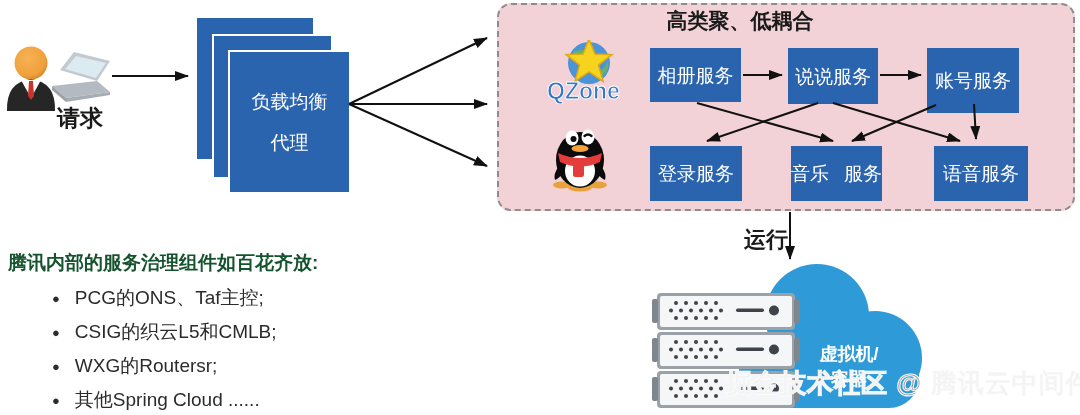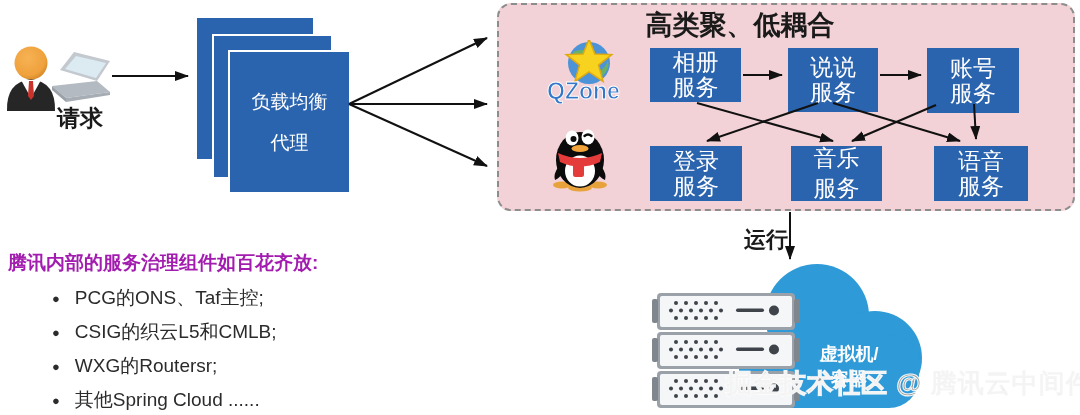--- a/index.html
+++ b/index.html
@@ -15,47 +15,47 @@
   
   .lb-rect{background:#2A63AE;position:absolute;}
   #lb-back{left:197px;top:18px;width:116px;height:141px;z-index:1;}
   #lb-mid{left:212px;top:34px;width:117px;height:141px;z-index:2;border:2px solid #fff;}
   #lb-front{left:228px;top:50px;width:119px;height:140px;z-index:3;border:2px solid #fff;
     display:flex;flex-direction:column;align-items:center;justify-content:center;gap:15px;}
   #lb-front span{color:#fff;font-size:19px;}
   
   #panel{left:497px;top:3px;width:574px;height:204px;background:#F2D2D6;
     border:2px dashed #8d8d8d;border-radius:14px;z-index:1;}
-  #panel-title{left:497px;top:7px;width:486px;text-align:center;font-size:27px;font-weight:700;z-index:2;}
+  #panel-title{left:497px;top:7px;width:486px;text-align:center;font-size:21px;font-weight:700;z-index:2;}
   .svc{position:absolute;background:#2A63AE;color:#fff;z-index:4;
-    display:flex;flex-direction:column;align-items:center;justify-content:center;
-    font-size:23px;line-height:25px;}
+    display:flex;flex-direction:row;align-items:center;justify-content:center;
+    font-size:19px;line-height:25px;}
   #svc-photo {left:650px;top:48px;width:91px;height:54px;}
-  #svc-shuo  {left:788px;top:48px;width:90px;height:64px;}
+  #svc-shuo  {left:788px;top:48px;width:90px;height:56px;}
   #svc-acct  {left:927px;top:48px;width:92px;height:65px;}
   #svc-login {left:650px;top:146px;width:92px;height:55px;}
   #svc-music {left:791px;top:146px;width:91px;height:55px;justify-content:space-between;}
   #svc-voice {left:934px;top:146px;width:94px;height:55px;}
   
   #qzone-logo{left:540px;top:40px;width:100px;height:64px;z-index:4;}
   #qq-logo{left:551px;top:122px;width:58px;height:70px;z-index:4;}
   
   #run-label{left:744px;top:225px;font-size:22px;font-weight:700;z-index:3;}
   
   #cloud{left:733px;top:262px;width:192px;height:148px;z-index:1;}
   #cloud-label{left:805px;top:342px;width:88px;text-align:center;color:#fff;
     font-size:18px;font-weight:700;line-height:25px;z-index:2;}
   .server{position:absolute;left:657px;width:138px;height:37px;background:#9aa1a8;
     border-radius:4px;padding:3px;box-sizing:border-box;z-index:3;}
   #server-1{top:293px;} #server-2{top:332px;} #server-3{top:371px;}
   .server .face{width:100%;height:100%;background:#f4f6f8;border-radius:2px;overflow:hidden;}
   .server .tab{position:absolute;width:6px;height:24px;top:6px;background:#7f868e;border-radius:2px;}
   .server .tab.l{left:-5px;} .server .tab.r{right:-5px;}
   
-  #notes-heading{left:8px;top:250px;font-size:19px;font-weight:700;color:#a21caf;z-index:3;}
+  #notes-heading{left:8px;top:250px;font-size:19px;font-weight:700;color:#14532d;z-index:3;}
   #notes-list{left:52px;top:281px;margin:0;padding:0;list-style:none;z-index:3;}
   #notes-list li{display:flex;align-items:center;gap:15px;height:34px;font-size:19px;color:#2b2b2b;}
   #notes-list .bullet{font-size:13px;line-height:1;}
   
   #watermark{left:726px;top:366px;font-size:26px;font-weight:700;letter-spacing:1px;
     color:rgba(138,138,138,0.92);-webkit-text-stroke:1.1px rgba(255,255,255,0.9);
     text-shadow:0 0 1px rgba(255,255,255,0.8);white-space:nowrap;z-index:10;}
 </style>
 </head>
 <body>

